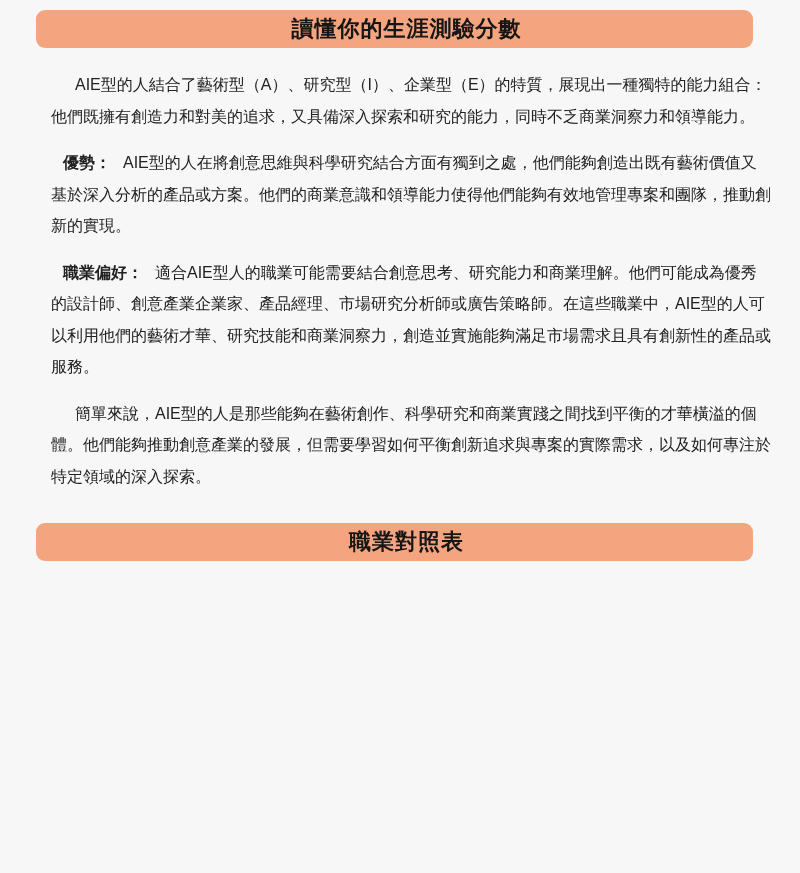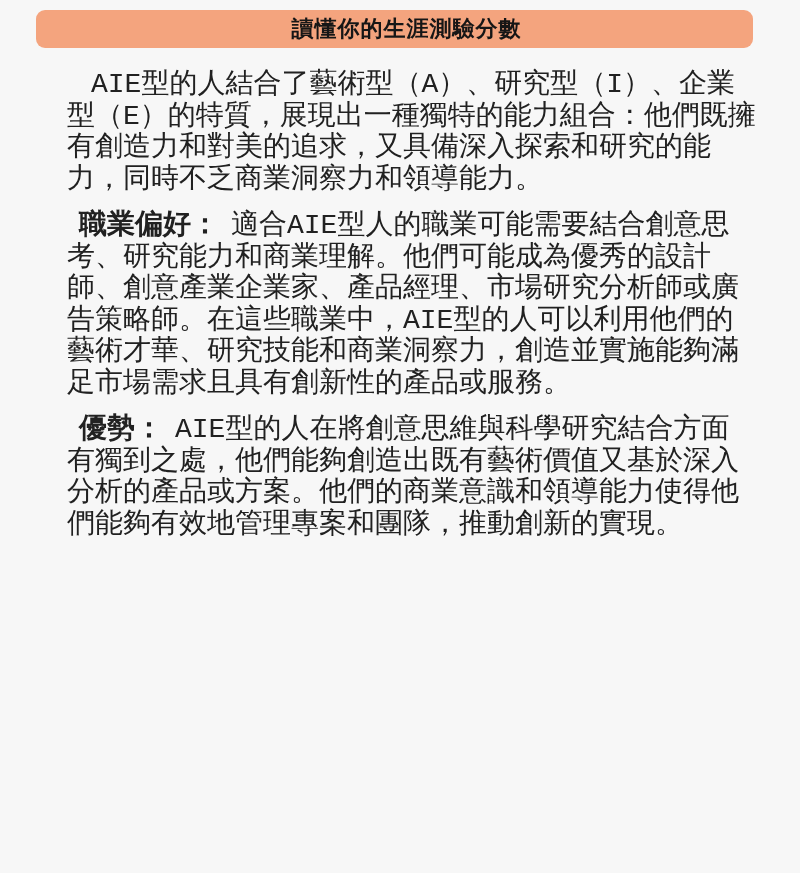--- a/index.html
+++ b/index.html
@@ -29,44 +29,47 @@
   .section-bar .bar-title{
     font-size:22px;
     font-weight:700;
     color:#161616;
     letter-spacing:1px;
   }
   .content{
     padding:6px 28px 6px 27px;
   }
   .content p{
-    margin:15px 16px;
-    font-size:28px;
+    margin:15px 0;
+    font-size:16px;
     line-height:31.5px;
     text-align:left;
-    font-family:Liberation Mono, monospace;
   }
   .para-label{
     font-weight:700;
   }
 </style>
 </head>
 <body>
 
 <div>
 
   <div class="section-bar">
     <span class="bar-title">讀懂你的生涯測驗分數</span>
   </div>
 
   <div class="content">
     <p><span class="para-label"></span><span>AIE型的人結合了藝術型（A）、研究型（I）、企業型（E）的特質，展現出一種獨特的能力組合：他們既擁有創造力和對美的追求，又具備深入探索和研究的能力，同時不乏商業洞察力和領導能力。</span></p>
 
 
+    <p><span class="para-label">優勢：</span><span>AIE型的人在將創意思維與科學研究結合方面有獨到之處，他們能夠創造出既有藝術價值又基於深入分析的產品或方案。他們的商業意識和領導能力使得他們能夠有效地管理專案和團隊，推動創新的實現。</span></p>
+
     <p><span class="para-label">職業偏好：</span><span>適合AIE型人的職業可能需要結合創意思考、研究能力和商業理解。他們可能成為優秀的設計師、創意產業企業家、產品經理、市場研究分析師或廣告策略師。在這些職業中，AIE型的人可以利用他們的藝術才華、研究技能和商業洞察力，創造並實施能夠滿足市場需求且具有創新性的產品或服務。</span></p>
 
-    <p><span class="para-label">優勢：</span><span>AIE型的人在將創意思維與科學研究結合方面有獨到之處，他們能夠創造出既有藝術價值又基於深入分析的產品或方案。他們的商業意識和領導能力使得他們能夠有效地管理專案和團隊，推動創新的實現。</span></p>
 
-
+    <p><span class="para-label"></span><span>簡單來說，AIE型的人是那些能夠在藝術創作、科學研究和商業實踐之間找到平衡的才華橫溢的個體。他們能夠推動創意產業的發展，但需要學習如何平衡創新追求與專案的實際需求，以及如何專注於特定領域的深入探索。</span></p>
   </div>
 
+  <div class="section-bar">
+    <span class="bar-title">職業對照表</span>
+  </div>
 
 </div>
 
 </body></html>

